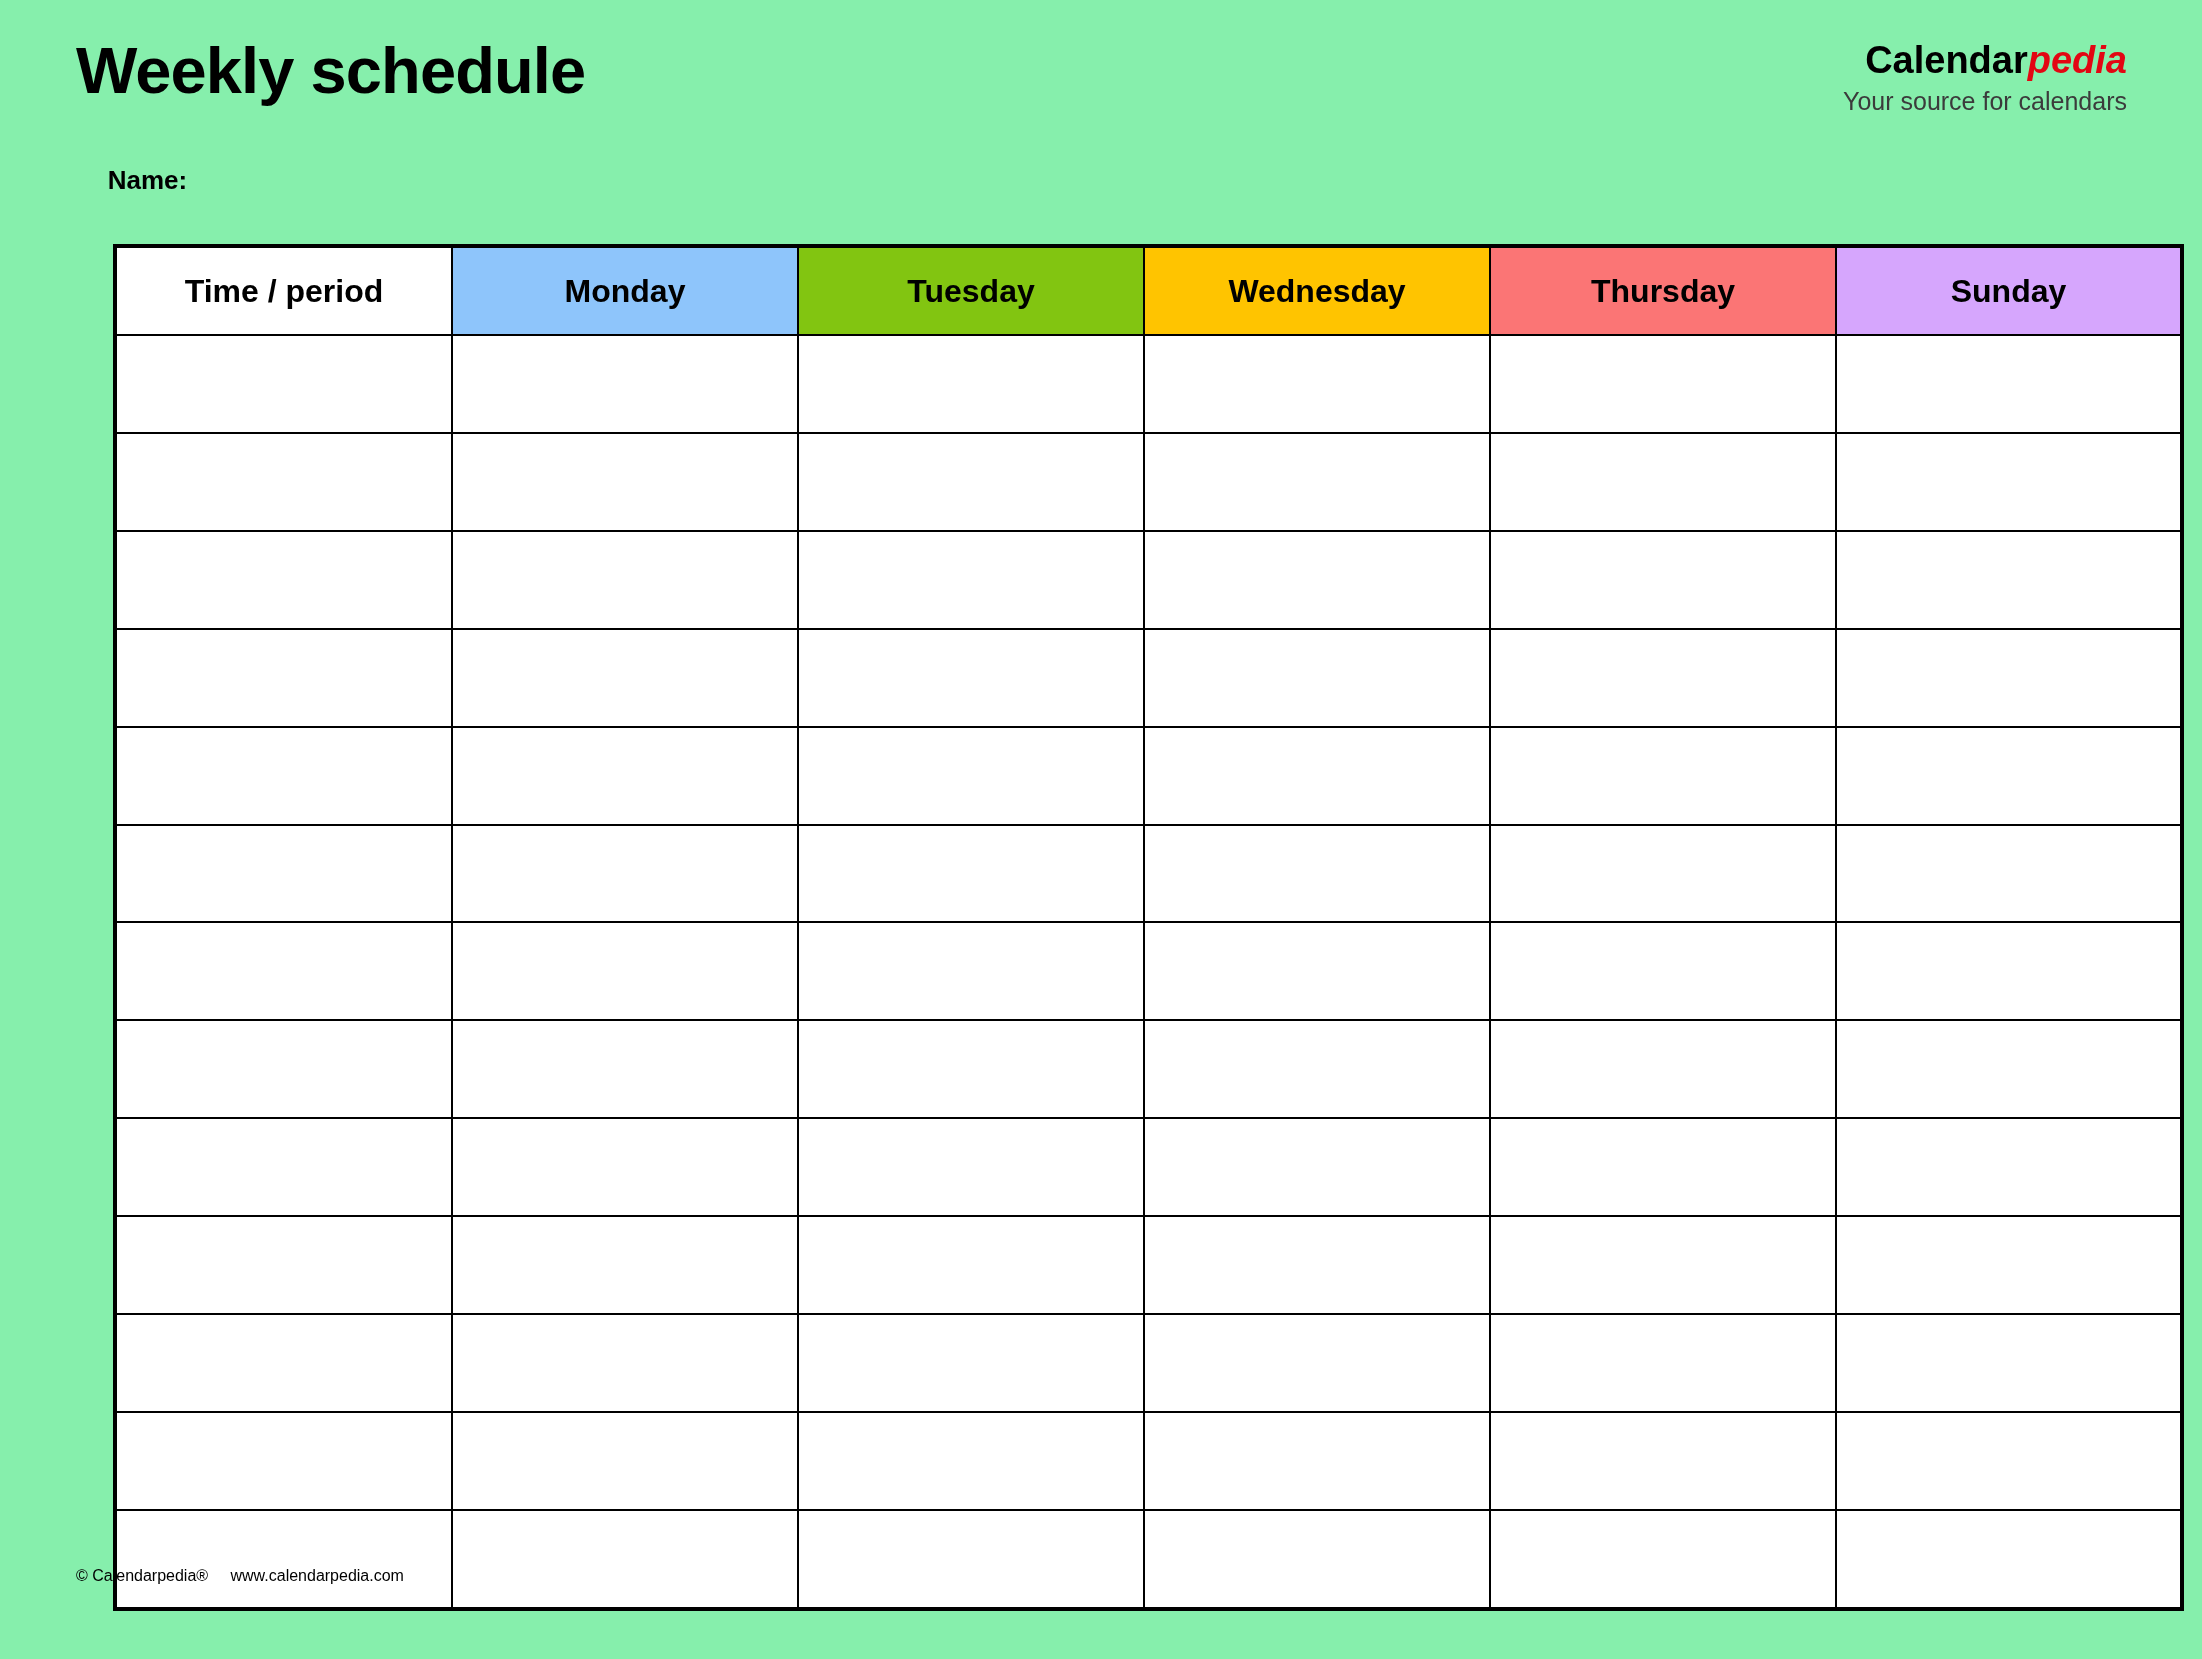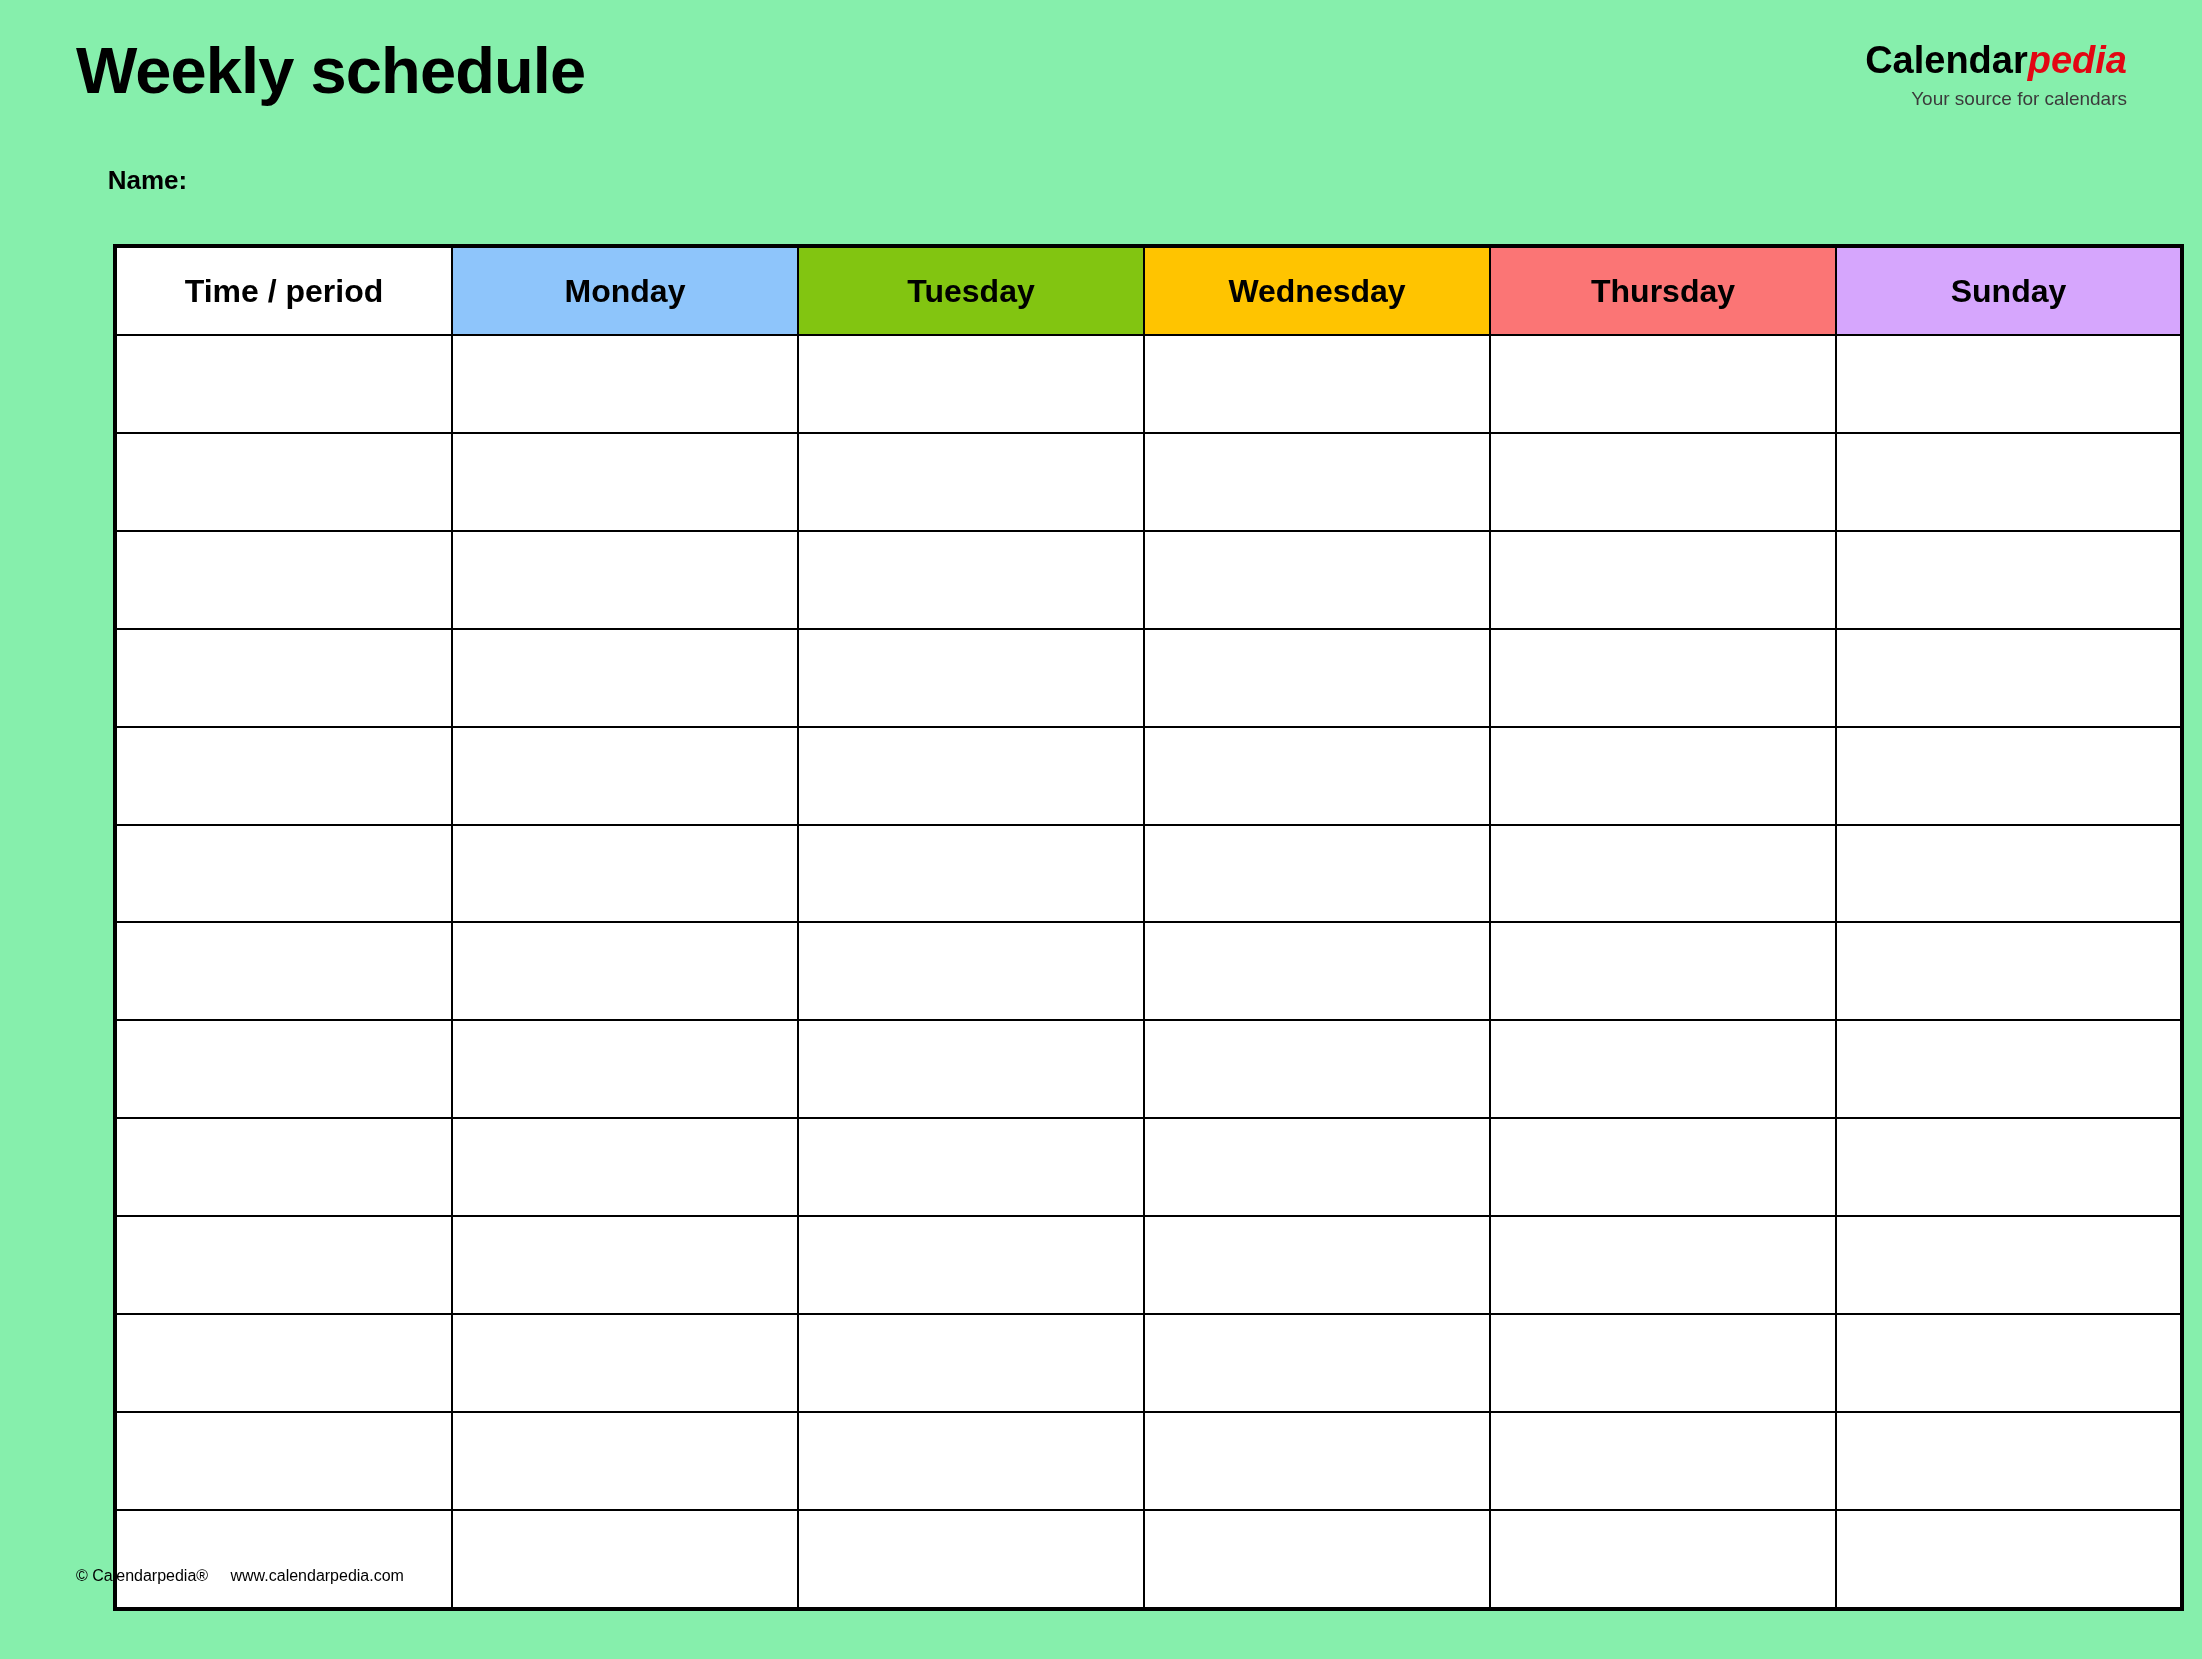--- a/index.html
+++ b/index.html
@@ -64,21 +64,21 @@
     font-weight: bold;
     white-space: nowrap;
   }
   .brand-main .brand-part1 { color: #000000; }
   .brand-main .brand-part2 {
     color: #e30613;
     font-style: italic;
   }
   .brand-tagline {
     margin-top: 10.3px;
-    font-size: 19px;
+    font-size: 25px;
     color: #3b3b3b;
     white-space: nowrap;
   }
 
   
   .table-wrap {
     position: absolute;
     left: 69px;
     top: 244px;
     width: 2068px;

